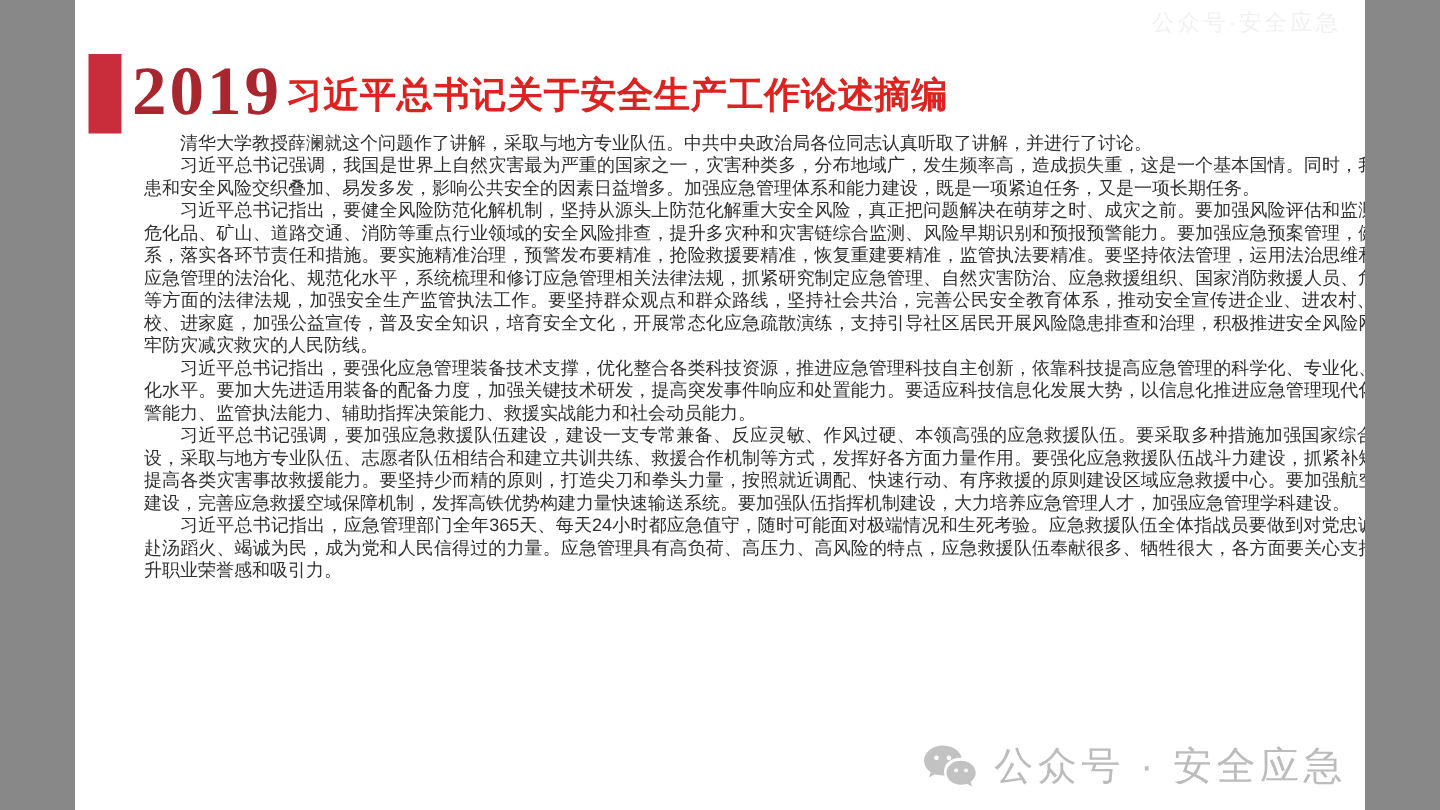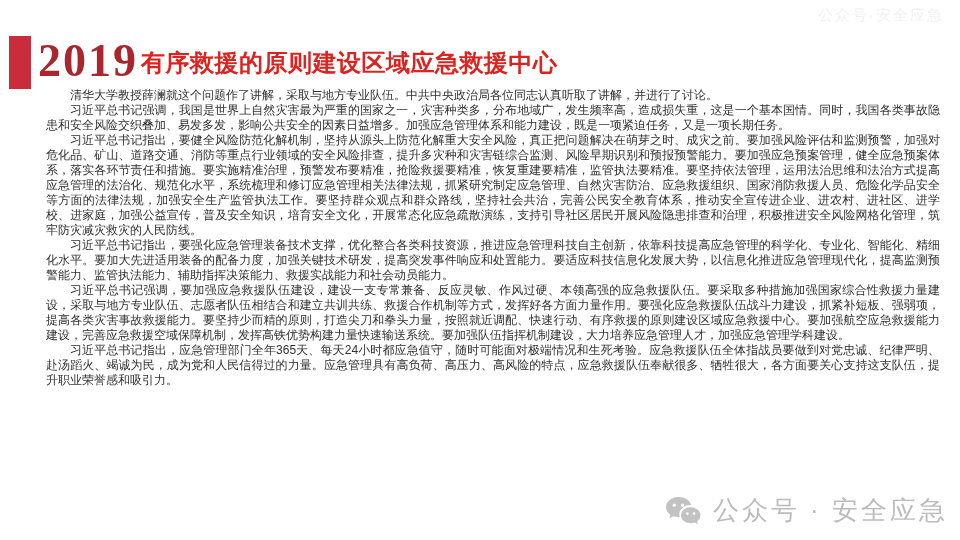--- a/index.html
+++ b/index.html
@@ -1,17 +1,17 @@
 <!DOCTYPE html>
 <html><head>
 <meta charset="utf-8">
 <style>
   html,body { margin:0; padding:0; background:#888; }
   .slide {
-    position:relative; width:960px; height:540px; background:#ffffff;
+    position:relative; width:860px; height:540px; background:#ffffff;
     overflow:hidden; font-family:"Liberation Sans", sans-serif;
     margin:0 auto;
   }
   .red-block {
     position:absolute; left:9px; top:36px; width:22px; height:53px;
     background:#c92d3c;
   }
   .year {
     position:absolute; left:38px; top:34px;
     font-family:"Liberation Serif", serif;
@@ -42,21 +42,21 @@
 </style>
 </head>
 <body>
 
 <div class="slide">
 
   <div class="red-block"></div>
 
   <div class="year">2019</div>
 
-  <div class="title">有序救援的原则建设区域应急救援中心</div>
+  <div class="title">习近平总书记关于安全生产工作论述摘编</div>
 
   <div class="ghost-wm">公众号·安全应急</div>
 
   <div class="body-text">
       <p><span>清华大学教授薛澜就这个问题作了讲解，采取与地方专业队伍。中共中央政治局各位同志认真听取了讲解，并进行了讨论。</span></p>
       <p><span>习近平总书记强调，我国是世界上自然灾害最为严重的国家之一，灾害种类多，分布地域广，发生频率高，造成损失重，这是一个基本国情。同时，我国各类事故隐患和安全风险交织叠加、易发多发，影响公共安全的因素日益增多。加强应急管理体系和能力建设，既是一项紧迫任务，又是一项长期任务。</span></p>
       <p><span>习近平总书记指出，要健全风险防范化解机制，坚持从源头上防范化解重大安全风险，真正把问题解决在萌芽之时、成灾之前。要加强风险评估和监测预警，加强对危化品、矿山、道路交通、消防等重点行业领域的安全风险排查，提升多灾种和灾害链综合监测、风险早期识别和预报预警能力。要加强应急预案管理，健全应急预案体系，落实各环节责任和措施。要实施精准治理，预警发布要精准，抢险救援要精准，恢复重建要精准，监管执法要精准。要坚持依法管理，运用法治思维和法治方式提高应急管理的法治化、规范化水平，系统梳理和修订应急管理相关法律法规，抓紧研究制定应急管理、自然灾害防治、应急救援组织、国家消防救援人员、危险化学品安全等方面的法律法规，加强安全生产监管执法工作。要坚持群众观点和群众路线，坚持社会共治，完善公民安全教育体系，推动安全宣传进企业、进农村、进社区、进学校、进家庭，加强公益宣传，普及安全知识，培育安全文化，开展常态化应急疏散演练，支持引导社区居民开展风险隐患排查和治理，积极推进安全风险网格化管理，筑牢防灾减灾救灾的人民防线。</span></p>
       <p><span>习近平总书记指出，要强化应急管理装备技术支撑，优化整合各类科技资源，推进应急管理科技自主创新，依靠科技提高应急管理的科学化、专业化、智能化、精细化水平。要加大先进适用装备的配备力度，加强关键技术研发，提高突发事件响应和处置能力。要适应科技信息化发展大势，以信息化推进应急管理现代化，提高监测预警能力、监管执法能力、辅助指挥决策能力、救援实战能力和社会动员能力。</span></p>
       <p><span>习近平总书记强调，要加强应急救援队伍建设，建设一支专常兼备、反应灵敏、作风过硬、本领高强的应急救援队伍。要采取多种措施加强国家综合性救援力量建设，采取与地方专业队伍、志愿者队伍相结合和建立共训共练、救援合作机制等方式，发挥好各方面力量作用。要强化应急救援队伍战斗力建设，抓紧补短板、强弱项，提高各类灾害事故救援能力。要坚持少而精的原则，打造尖刀和拳头力量，按照就近调配、快速行动、有序救援的原则建设区域应急救援中心。要加强航空应急救援能力建设，完善应急救援空域保障机制，发挥高铁优势构建力量快速输送系统。要加强队伍指挥机制建设，大力培养应急管理人才，加强应急管理学科建设。</span></p>
       <p><span>习近平总书记指出，应急管理部门全年365天、每天24小时都应急值守，随时可能面对极端情况和生死考验。应急救援队伍全体指战员要做到对党忠诚、纪律严明、赴汤蹈火、竭诚为民，成为党和人民信得过的力量。应急管理具有高负荷、高压力、高风险的特点，应急救援队伍奉献很多、牺牲很大，各方面要关心支持这支队伍，提升职业荣誉感和吸引力。</span></p>

